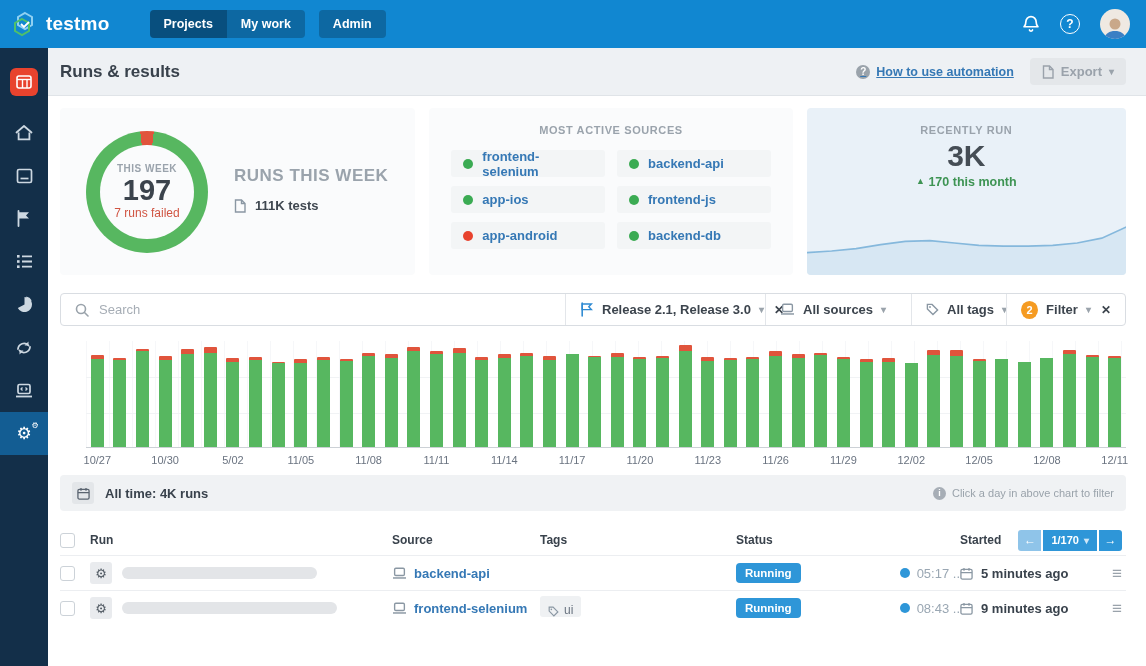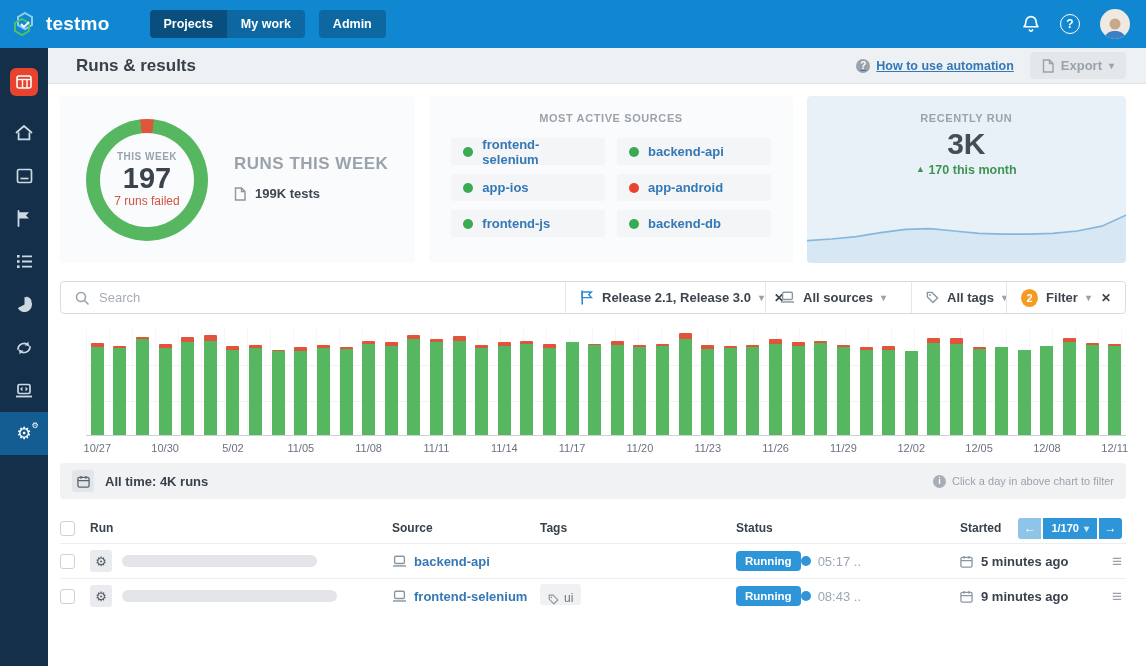--- a/index.html
+++ b/index.html
@@ -21,21 +21,21 @@
   
   .shell { display:flex; height:618px; }
   .sidebar { width:48px; background:#132f49; display:flex; flex-direction:column; align-items:center; padding-top:12px; flex:none; }
   .side-item { width:48px; height:43px; display:flex; align-items:center; justify-content:center; color:#cdd8e1; cursor:pointer; }
   .side-item.active { background:#135d93; color:#fff; }
   .side-tile { width:28px; height:28px; background:#e8432e; border-radius:6px; display:flex; align-items:center; justify-content:center; }
   .side-item:nth-child(1){ margin-bottom:8px; }
   .main { flex:1; display:flex; flex-direction:column; }
 
   
-  .page-header { height:36px; background:#eef1f4; border-bottom:1px solid #e0e4e8; display:flex; align-items:center; padding:0 20px 0 28px; flex:none; }
+  .page-header { height:48px; background:#eef1f4; border-bottom:1px solid #e0e4e8; display:flex; align-items:center; padding:0 20px 0 12px; flex:none; }
   .page-title { font-size:17px; font-weight:bold; color:#39424c; }
   .ph-right { margin-left:auto; display:flex; align-items:center; gap:16px; }
   .help-link { display:flex; align-items:center; gap:6px; color:#3578b5; font-size:12.5px; font-weight:bold; text-decoration:underline; cursor:pointer; }
   .q-dot { width:14px; height:14px; border-radius:50%; background:#9aa3ab; color:#fff; font-size:10px; font-weight:bold; display:flex; align-items:center; justify-content:center; text-decoration:none; }
   .export-btn { display:flex; align-items:center; gap:7px; background:#e4e7ea; color:#9aa2ab; font-size:13px; font-weight:bold; border-radius:4px; padding:6px 12px; cursor:pointer; }
 
   
   .content { padding:12px 20px 0 12px; flex:1; }
 
   
@@ -109,21 +109,21 @@
   .pg-prev { width:23px; background:#8fc4e9; border-radius:3px 0 0 3px; }
   .pg-mid { background:#2e96d8; padding:0 8px; font-size:11px; font-weight:bold; gap:5px; }
   .pg-next { width:23px; background:#2e96d8; border-radius:0 3px 3px 0; }
   .pg-mid .caret { color:#cfe7f7; }
   .run-cell { display:flex; align-items:center; gap:10px; }
   .gear-btn { width:22px; height:22px; background:#e9ebee; border-radius:3px; display:flex; align-items:center; justify-content:center; font-size:13px; color:#545d66; cursor:pointer; }
   .skeleton { height:12px; border-radius:6px; background:#e3e5e8; }
   .src-link { display:flex; align-items:center; gap:7px; color:#3578b5; font-weight:bold; cursor:pointer; }
   .src-link .ficon { display:flex; }
   .tag-chip { display:inline-flex; align-items:flex-end; gap:5px; background:#eff1f3; border-radius:3px; height:21px; padding:0 8px; font-size:12px; color:#6a7480; cursor:pointer; }
-  .status-cell { display:flex; align-items:center; gap:0; }
+  .status-cell { display:flex; align-items:center; gap:0;justify-content:space-between; }
   .run-badge { background:#2e96d8; color:#fff; font-size:11.5px; font-weight:bold; border-radius:4px; padding:4px 9px; }
   .elapsed { display:flex; align-items:center; gap:7px; color:#9aa7b3; }
   .elapsed .dot { width:10px; height:10px; border-radius:50%; background:#2e96d8; }
   .started-cell { display:flex; align-items:center; gap:8px; font-weight:bold; color:#39424c; }
   .started-cell .ficon { color:#8a97a3; }
   .ham { color:#9aa3ab; font-size:17px; cursor:pointer; line-height:1; }
 </style>
 </head>
 <body>
 
@@ -252,47 +252,47 @@
               <div class="donut-failed">7 runs failed</div>
             </div>
           </div>
           <div class="week-stats">
             <div class="stats-title">RUNS THIS WEEK</div>
             <div class="stat-line">
               <span class="sicon"><svg width="12" height="14" viewBox="0 0 12 14">
                     <path d="M1.5 1h6l3.5 3.5V13h-9.5z" fill="none" stroke="currentColor" stroke-width="1.4"></path>
                     <path d="M7.5 1v3.5H11" fill="none" stroke="currentColor" stroke-width="1.4"></path>
                   </svg></span>
-              <span class="stat-text">199K tests</span>
+              <span class="stat-text">111K tests</span>
             </div>
           </div>
         </div>
 
         <div class="card card-sources">
           <div class="card-title">MOST ACTIVE SOURCES</div>
           <div class="chips">
             <div class="chip">
                 <span class="chip-dot" style="background:#3bab53"></span>
                 <span class="chip-label">frontend-selenium</span>
               </div>
             <div class="chip">
                 <span class="chip-dot" style="background:#3bab53"></span>
                 <span class="chip-label">backend-api</span>
               </div>
             <div class="chip">
                 <span class="chip-dot" style="background:#3bab53"></span>
                 <span class="chip-label">app-ios</span>
               </div>
             <div class="chip">
+                <span class="chip-dot" style="background:#3bab53"></span>
+                <span class="chip-label">frontend-js</span>
+              </div>
+            <div class="chip">
                 <span class="chip-dot" style="background:#e8432e"></span>
                 <span class="chip-label">app-android</span>
-              </div>
-            <div class="chip">
-                <span class="chip-dot" style="background:#3bab53"></span>
-                <span class="chip-label">frontend-js</span>
               </div>
             <div class="chip">
                 <span class="chip-dot" style="background:#3bab53"></span>
                 <span class="chip-label">backend-db</span>
               </div>
           </div>
         </div>
 
         <div class="card card-recent">
           <div class="card-title">RECENTLY RUN</div>

